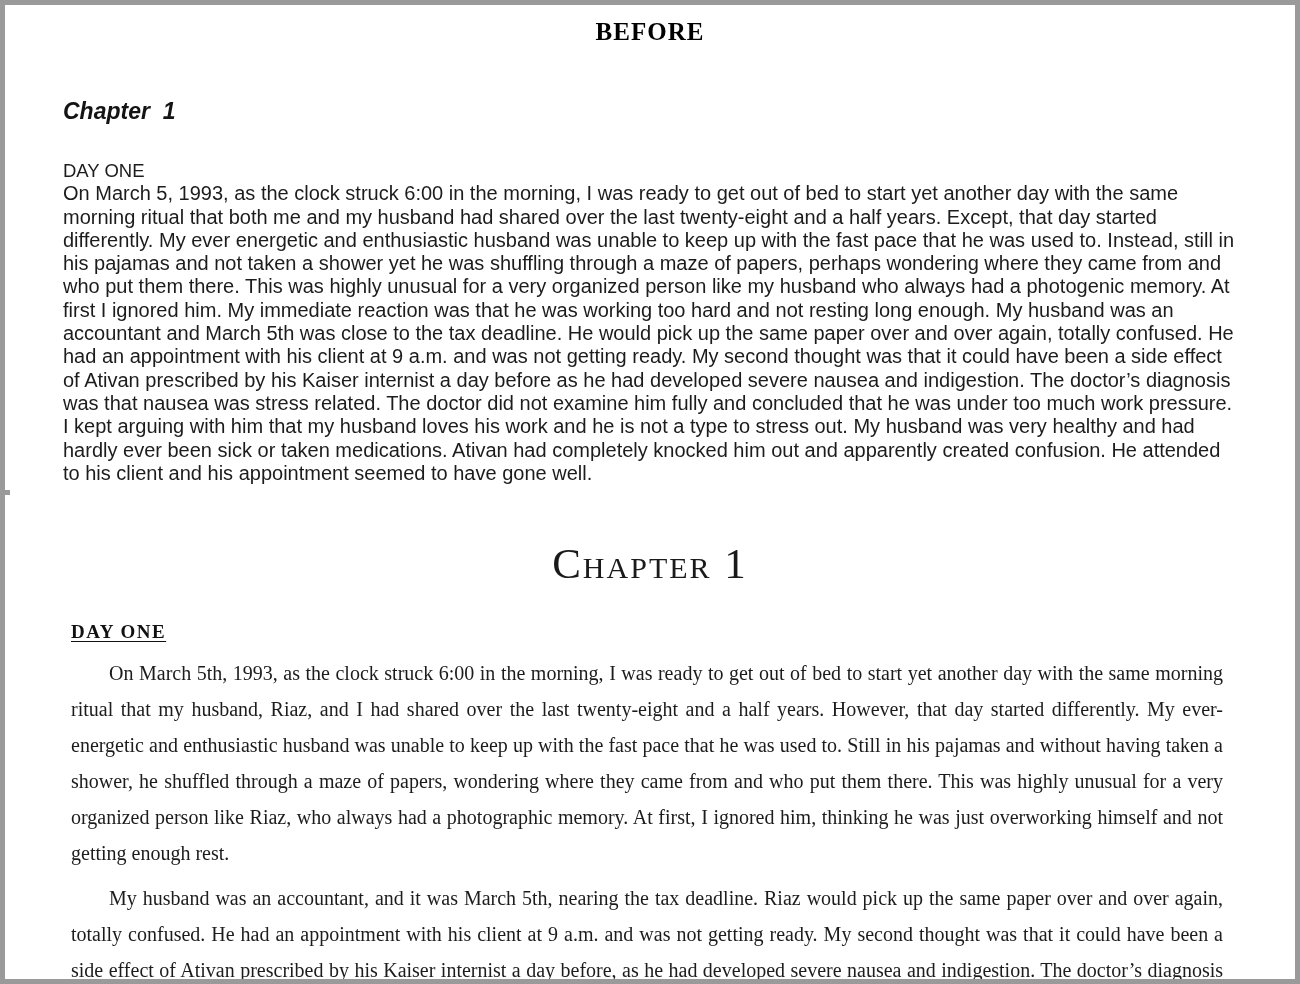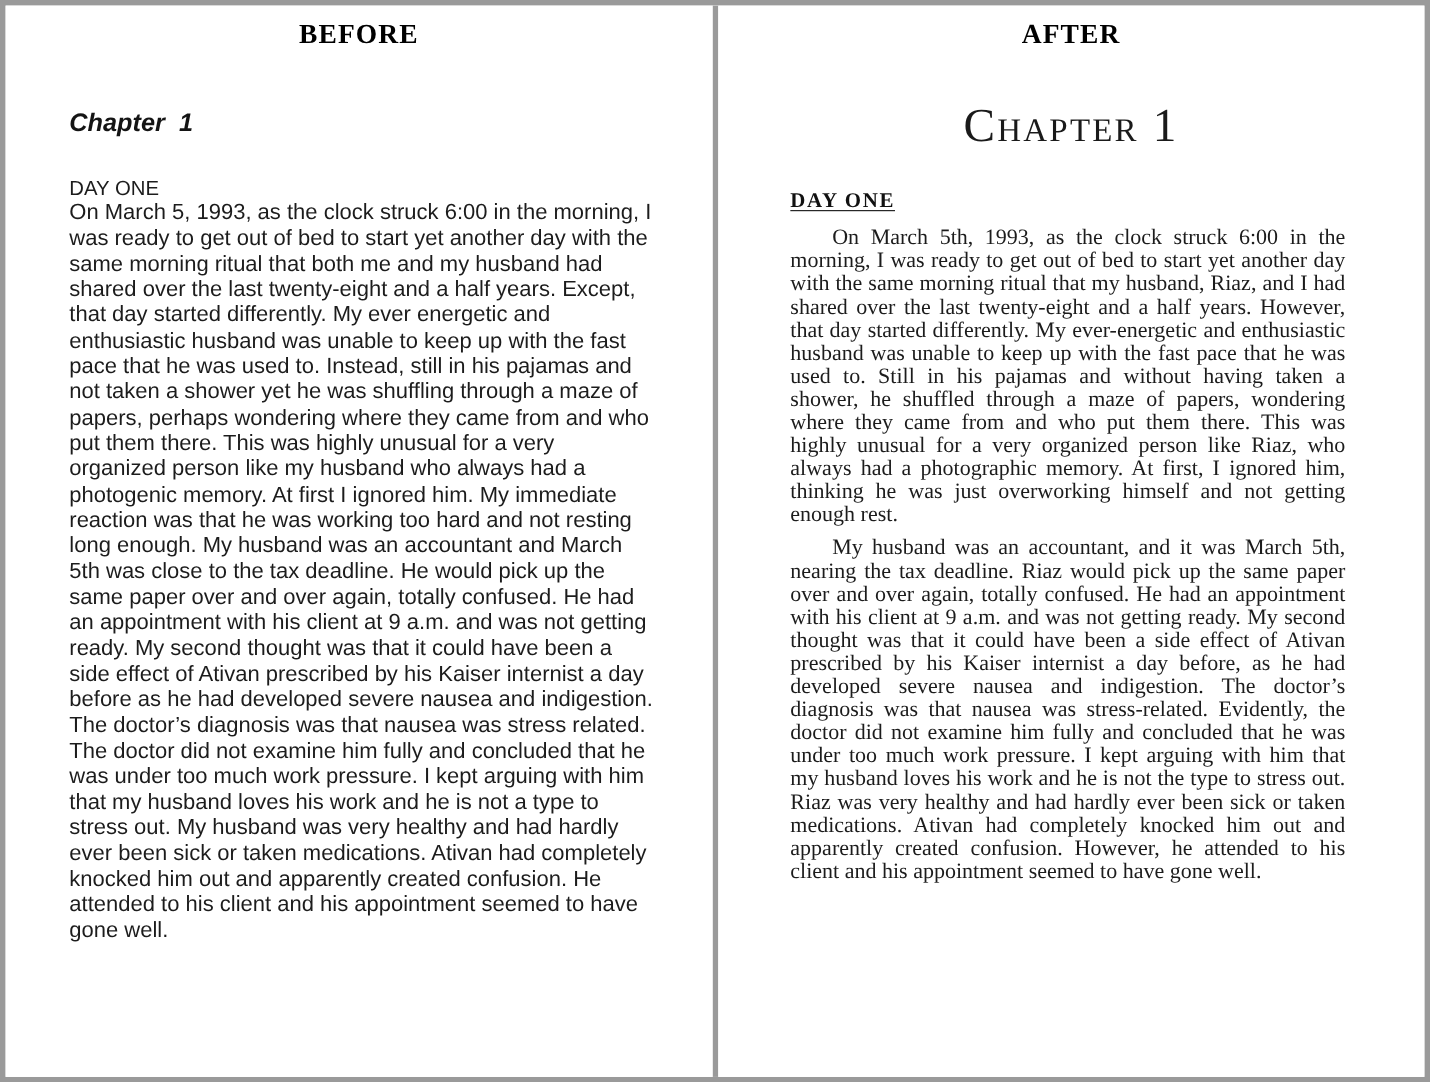--- a/index.html
+++ b/index.html
@@ -5,20 +5,21 @@
   html, body { margin: 0; padding: 0; background: #ffffff; }
   .page {
     width: 1300px;
     height: 984px;
     box-sizing: border-box;
     border: 5px solid #9a9a9a;
     background: #ffffff;
     display: flex;
     overflow: hidden;
     font-family: "Liberation Sans", sans-serif;
+    flex-direction: column;
   }
   .panel { flex: 1 1 0; min-width: 0; overflow: hidden; background: #ffffff; }
   .divider { flex: 0 0 5px; width: 5px; background: #9a9a9a; }
 
   .panel-header {
     padding-top: 13px;
     text-align: center;
     font-family: "Liberation Serif", serif;
     font-weight: bold;
     font-size: 25px;
@@ -67,41 +68,40 @@
     font-size: 19px;
     letter-spacing: 1.5px;
     text-decoration: underline;
     text-underline-offset: 3px;
     color: #111111;
   }
   .after-para {
     margin: 0 72px 9px 66px;
     font-family: "Liberation Serif", serif;
     font-size: 20px;
-    line-height: 21px;
+    line-height: 36px;
     text-align: justify;
     text-indent: 38px;
     color: #1c1c1c;
   }
 </style>
 </head>
 <body>
 
 <div class="page">
 
   <div class="panel">
     <div class="panel-header">BEFORE</div>
     <div class="before-chapter">Chapter  1</div>
     <div class="before-day">DAY ONE</div>
     <p class="before-body">On March 5, 1993, as the clock struck 6:00 in the morning, I was ready to get out of bed to start yet another day with the same morning ritual that both me and my husband had shared over the last twenty-eight and a half years. Except, that day started differently. My ever energetic and enthusiastic husband was unable to keep up with the fast pace that he was used to. Instead, still in his pajamas and not taken a shower yet he was shuffling through a maze of papers, perhaps wondering where they came from and who put them there. This was highly unusual for a very organized person like my husband who always had a photogenic memory.  At first I ignored him. My immediate reaction was that he was working too hard and not resting long enough. My husband was an accountant and March 5th was close to the tax deadline. He would pick up the same paper over and over again, totally confused. He had an appointment with his client at 9 a.m. and was not getting ready. My second thought was that it could have been a side effect of Ativan prescribed by his Kaiser internist a day before as he had developed severe nausea and indigestion. The doctor’s diagnosis was that nausea was stress related. The doctor did not examine him fully and concluded that he was under too much work pressure. I kept arguing with him that my husband loves his work and he is not a type to stress out. My husband was very healthy and had hardly ever been sick or taken medications.  Ativan had completely knocked him out and apparently created confusion. He attended to his client and his appointment seemed to have gone well.</p>
   </div>
 
   <div class="divider"></div>
 
   <div class="panel">
-    <div class="panel-header">AFTER</div>
     <div class="after-chapter">Chapter 1</div>
     <div class="after-day">DAY ONE</div>
     <p class="after-para">On March 5th, 1993, as the clock struck 6:00 in the morning, I was ready to get out of bed to start yet another day with the same morning ritual that my husband, Riaz, and I had shared over the last twenty-eight and a half years. However, that day started differently. My ever-energetic and enthusiastic husband was unable to keep up with the fast pace that he was used to. Still in his pajamas and without having taken a shower, he shuffled through a maze of papers, wondering where they came from and who put them there. This was highly unusual for a very organized person like Riaz, who always had a photographic memory. At first, I ignored him, thinking he was just overworking himself and not getting enough rest.</p>
     <p class="after-para">My husband was an accountant, and it was March 5th, nearing the tax deadline. Riaz would pick up the same paper over and over again, totally confused. He had an appointment with his client at 9 a.m. and was not getting ready. My second thought was that it could have been a side effect of Ativan prescribed by his Kaiser internist a day before, as he had developed severe nausea and indigestion. The doctor’s diagnosis was that nausea was stress-related. Evidently, the doctor did not examine him fully and concluded that he was under too much work pressure. I kept arguing with him that my husband loves his work and he is not the type to stress out. Riaz was very healthy and had hardly ever been sick or taken medications. Ativan had completely knocked him out and apparently created confusion. However, he attended to his client and his appointment seemed to have gone well.</p>
   </div>
 
 </div>
 
 </body></html>

